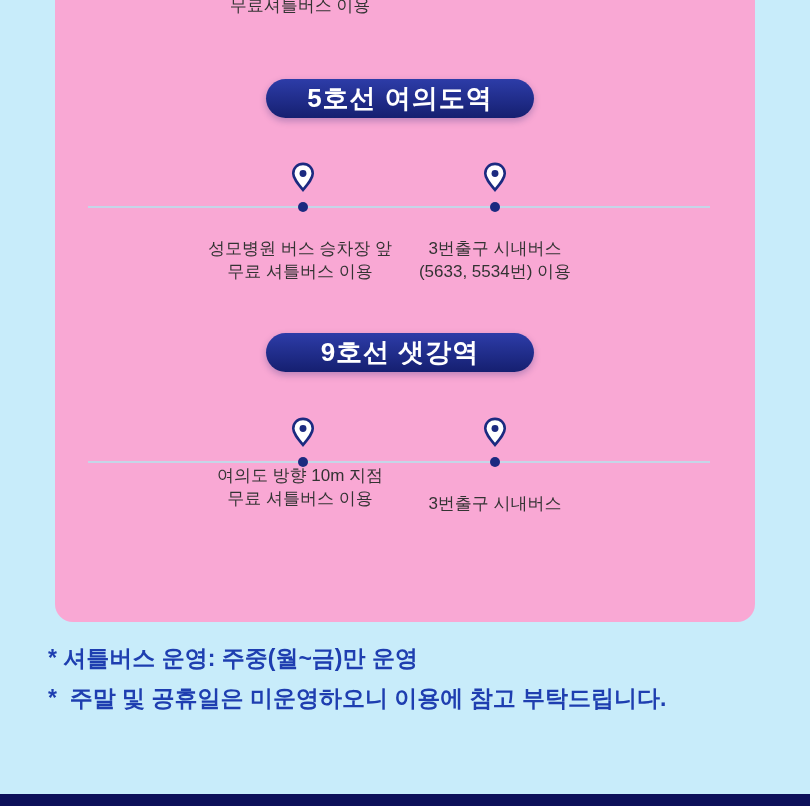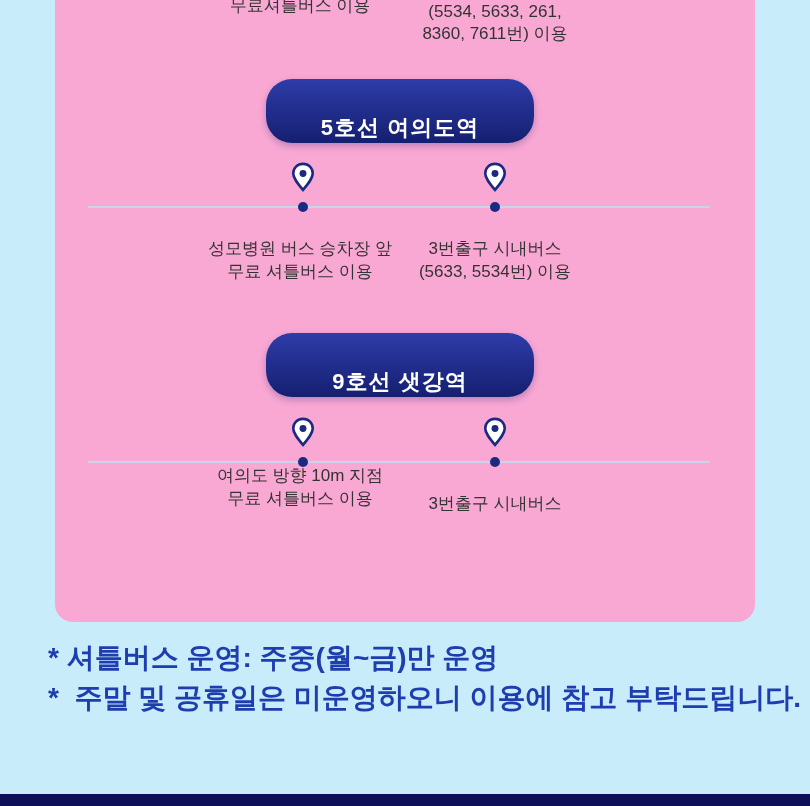--- a/index.html
+++ b/index.html
@@ -1,54 +1,50 @@
 <!DOCTYPE html>
 <html><head>
 <meta charset="utf-8">
 <style>
   * { margin:0; padding:0; box-sizing:border-box; }
   body { font-family:"Liberation Sans", sans-serif; }
   .page { position:relative; width:810px; height:806px; background:#c8ecfa; overflow:hidden; }
   .card { position:absolute; left:55px; top:0; width:700px; height:622px; background:#f9a8d4; border-radius:0 0 18px 18px; }
 
   .badge {
-    position:absolute; left:211px; width:268px; height:64px; border-radius:26px;
+    position:absolute; left:211px; width:268px; height:39px; border-radius:26px;
     background:linear-gradient(180deg,#2d3ca8 0%, #151f70 100%);
-    color:#ffffff; font-size:22px; font-weight:bold; letter-spacing:1px;
-    display:flex; align-items:flex-end; justify-content:center;
+    color:#ffffff; font-size:26px; font-weight:bold; letter-spacing:1px;
+    display:flex; align-items:center; justify-content:center;
     box-shadow:0 3px 7px rgba(20,30,110,0.28);
   }
 
   .tl-line { position:absolute; left:33px; width:622px; height:2px; background:#c5d6e8; }
   .pin { position:absolute; width:26px; height:33px; }
   .dot { position:absolute; width:10px; height:10px; border-radius:50%; background:#1b2a80; }
 
   .stop { position:absolute; width:300px; text-align:center; font-size:17px; line-height:23px; color:#333333; }
   .stop span { display:block; }
   .col-a { left:95px; }
   .col-b { left:290px; }
   .partial-line { line-height:22px; }
 
-  .notes { position:absolute; left:48px; top:644px; color:#1e3eb0; font-size:28px; font-weight:600; }
+  .notes { position:absolute; left:48px; top:644px; color:#1e3eb0; font-size:23px; font-weight:600; }
   .notes p { margin:0 0 12px 0; line-height:28px; white-space:pre; }
 
   .footer-bar { position:absolute; left:0; bottom:0; width:810px; height:12px; background:#0d1059; }
 </style>
 </head>
 <body>
 
 <div class="page">
   <div class="card">
 
     <div class="stop col-a partial-line" style="top:-5px">
       <span>무료셔틀버스 이용</span>
-    </div>
-    <div class="stop col-b partial-line" style="top:1px">
-      <span>(5534, 5633, 261,</span>
-      <span>8360, 7611번) 이용</span>
     </div>
 
     <div class="badge" style="top:79px">
       <span>5호선 여의도역</span>
     </div>
 
     <div class="tl-line" style="top:206px"></div>
     <svg class="pin" style="left:235px; top:162px" viewBox="0 0 24 30">
       <path d="M12 1.5 C6.8 1.5 3 5.4 3 10.3 C3 14.5 6.6 19 12 25.5 C17.4 19 21 14.5 21 10.3 C21 5.4 17.2 1.5 12 1.5 Z" fill="#ffffff" stroke="#1b2a80" stroke-width="2.4"></path>
       <circle cx="12" cy="10.3" r="3.2" fill="#1b2a80"></circle>

